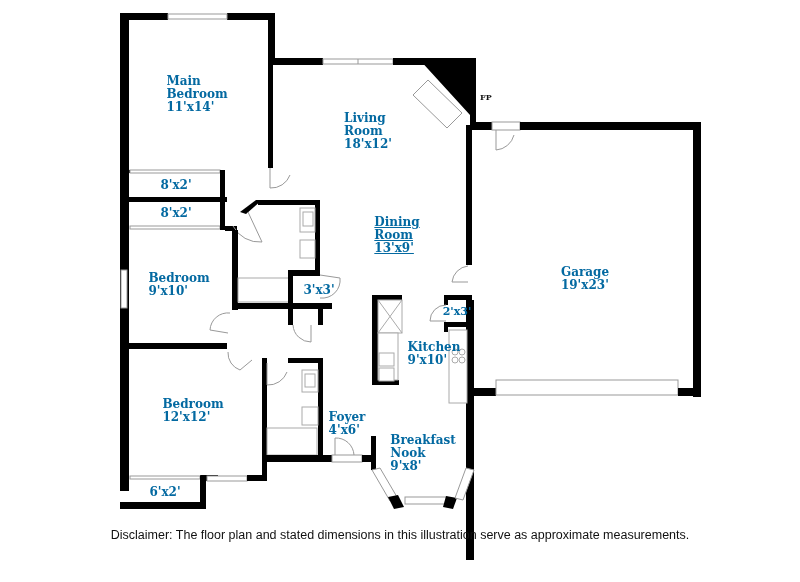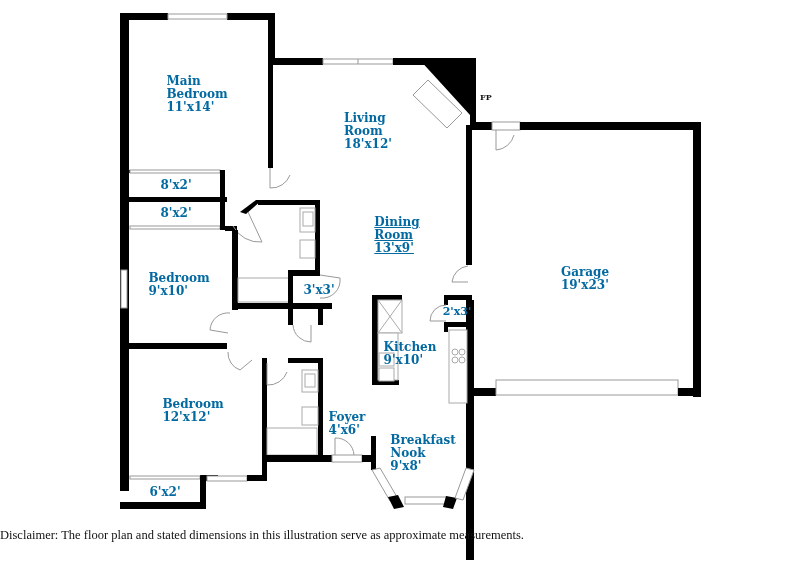--- a/index.html
+++ b/index.html
@@ -5,21 +5,21 @@
     html, body { margin: 0; padding: 0; background: #ffffff; }
     body { width: 800px; height: 582px; position: relative; overflow: hidden; font-family: "DejaVu Serif", "Liberation Serif", serif; }
     #plan { position: absolute; left: 0; top: 0; width: 800px; height: 582px; }
     .wall { fill: #000; }
     .thin { fill: none; stroke: #999; stroke-width: 1; }
     .win { fill: #fff; stroke: #999; stroke-width: 1; }
     .fixture { fill: #fff; stroke: #aaa; stroke-width: 1; }
     .room-label { position: absolute; text-align: left; font-family: "DejaVu Serif", "Liberation Serif", serif; font-weight: bold; font-size: 12px; line-height: 13px; color: #0369a1; transform: translateX(-50%); white-space: nowrap; }
     .room-label.small { font-size: 10px; line-height: 11px; }
     .fp-label { position: absolute; font-family: "DejaVu Serif", serif; font-weight: bold; font-size: 8px; color: #111; margin-left: 48px; }
-    .disclaimer { position: absolute; left: 0; width: 800px; top: 527px; font-family: Liberation Serif, serif; font-size: 12.5px; line-height: 16px; color: #111; }
+    .disclaimer { position: absolute; left: 0; width: 800px; top: 527px; text-align: center; font-family: Liberation Sans, sans-serif; font-size: 12.5px; line-height: 16px; color: #111; }
   </style>
 </head>
 <body>
 
 <svg id="plan" viewBox="0 0 800 582" xmlns="http://www.w3.org/2000/svg">
 
   <g>
     <rect class="wall" x="120" y="13" width="9" height="478"></rect>
     <rect class="wall" x="120" y="13" width="48" height="7"></rect>
     <rect class="wall" x="227" y="13" width="48" height="7"></rect>
@@ -162,21 +162,21 @@
 <div class="room-label" style="left:179px;top:272px;">
   <div>Bedroom</div>
   <div>9'x10'</div>
 </div>
 <div class="room-label" style="left:305px;top:284px;padding-left:28px;">
   <div>3'x3'</div>
 </div>
 <div class="room-label small" style="left:457px;top:306px;font-size:11px;">
   <div>2'x3'</div>
 </div>
-<div class="room-label" style="left:404px;top:341px;padding-left:12px;">
+<div class="room-label" style="left:428px;top:341px;padding-left:12px;">
   <div>Kitchen</div>
   <div>9'x10'</div>
 </div>
 <div class="room-label" style="left:193px;top:398px;">
   <div>Bedroom</div>
   <div>12'x12'</div>
 </div>
 <div class="room-label" style="left:347px;top:411px;">
   <div>Foyer</div>
   <div>4'x6'</div>

